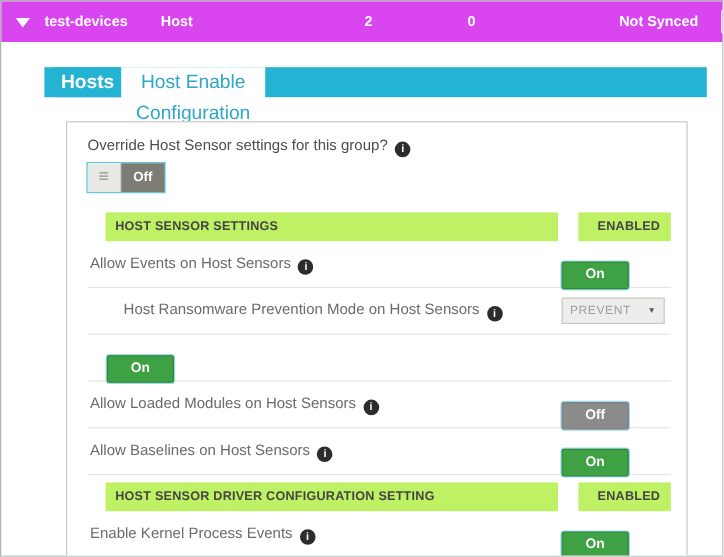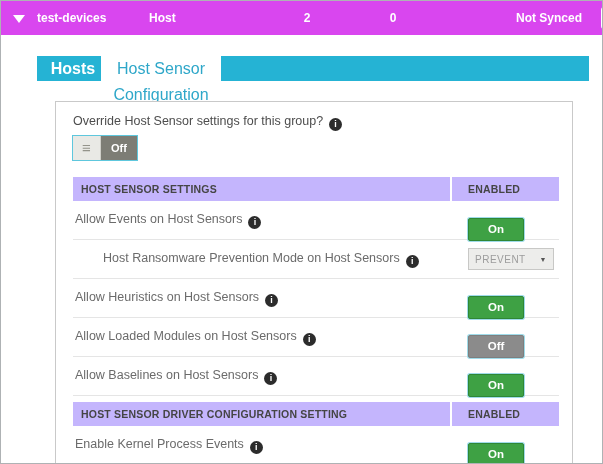--- a/index.html
+++ b/index.html
@@ -23,21 +23,21 @@
   .info{display:inline-block;width:13px;height:13px;margin-left:6px;border-radius:50%;background:#2c2c2c;color:#ffffff;font-size:9px;font-weight:bold;line-height:13px;text-align:center;vertical-align:-2px;cursor:pointer;}
 
   
   .toggle{position:absolute;left:17px;top:34px;height:24px;display:flex;box-shadow:0 0 0 1px #5ec7dd;cursor:pointer;}
   .toggle .seg-menu{width:27px;background:#e9e9e5;color:#94948b;font-size:15px;line-height:23px;text-align:center;border-right:1px solid #cfcfc9;}
   .toggle .seg-state{width:36px;background:#7d7d75;color:#ffffff;font-size:11px;font-weight:bold;line-height:24px;text-align:center;}
 
   
   .table{position:absolute;left:17px;top:75px;width:486px;}
   .thead{display:flex;height:24px;}
-  .thead .th{background:#c4b5fd;color:#454545;font-size:10.5px;font-weight:bold;line-height:24px;letter-spacing:0.2px;}
+  .thead .th{background:#bef264;color:#454545;font-size:10.5px;font-weight:bold;line-height:24px;letter-spacing:0.2px;margin-left:15px;}
   .thead .th.left{width:377px;padding-left:8px;box-sizing:border-box;}
   .thead .gap{width:2px;background:#ffffff;}
   .thead .th.right{flex:1;padding-left:16px;box-sizing:border-box;}
   .row{display:flex;align-items:center;height:38px;border-bottom:1px solid #e5e5e5;}
   .row .lbl{flex:1;font-size:12.5px;color:#6b6b6b;padding-left:2px;white-space:nowrap;}
   .row .lbl.indent{padding-left:30px;}
   .row .ctrl{width:107px;}
   .btn{display:block;margin-left:16px;width:56px;height:23px;border-radius:2px;color:#ffffff;font-size:11.5px;font-weight:bold;line-height:21px;text-align:center;padding:0;cursor:pointer;box-shadow:0 0 0 1px #9fdbe9;margin-top:18px;}
   .btn.on{background:#3ea144;border:1px solid #2f8735;}
   .btn.off{background:#8b8b8b;border:1px solid #7e7e7e;}
@@ -46,30 +46,30 @@
   .sec2{margin-top:6px;border-radius:11px;}
 </style>
 </head>
 <body>
 
 <div class="frame">
 
   <div class="topbar">
     <div class="caret"></div>
     <div class="cell" style="left:36px;">test-devices</div>
-    <div class="cell" style="left:148px;">Host</div>
+    <div class="cell" style="left:133px;">Host</div>
     <div class="cell" style="left:296px;width:20px;text-align:center;">2</div>
     <div class="cell" style="left:382px;width:20px;text-align:center;">0</div>
     <div class="cell" style="right:48px;">Not Synced</div>
     <button class="gear-btn"><span>⚙</span></button>
   </div>
 
   <div class="tabstrip">
     <div class="tab inactive">Hosts</div>
-    <div class="tab active">Host Sensor Configuration</div>
+    <div class="tab active">Host Enable Configuration</div>
   </div>
 
   <div class="panel">
 
     <div class="override-label">
       <span>Override Host Sensor settings for this group?</span><span class="info">i</span>
     </div>
 
     <div class="toggle">
       <div class="seg-menu"><span>≡</span></div>
@@ -95,21 +95,20 @@
         <div class="lbl indent"><span>Host Ransomware Prevention Mode on Host Sensors</span><span class="info">i</span></div>
         <div class="ctrl">
           <div class="select">
             <span>PREVENT</span>
             <span class="sel-caret">▼</span>
           </div>
         </div>
       </div>
 
       <div class="row">
-        <div class="lbl"><span>Allow Heuristics on Host Sensors</span><span class="info">i</span></div>
         <div class="ctrl">
             <button class="btn on">On</button>
           </div>
       </div>
 
       <div class="row">
         <div class="lbl"><span>Allow Loaded Modules on Host Sensors</span><span class="info">i</span></div>
         <div class="ctrl">
             <button class="btn off">Off</button>
           </div>

